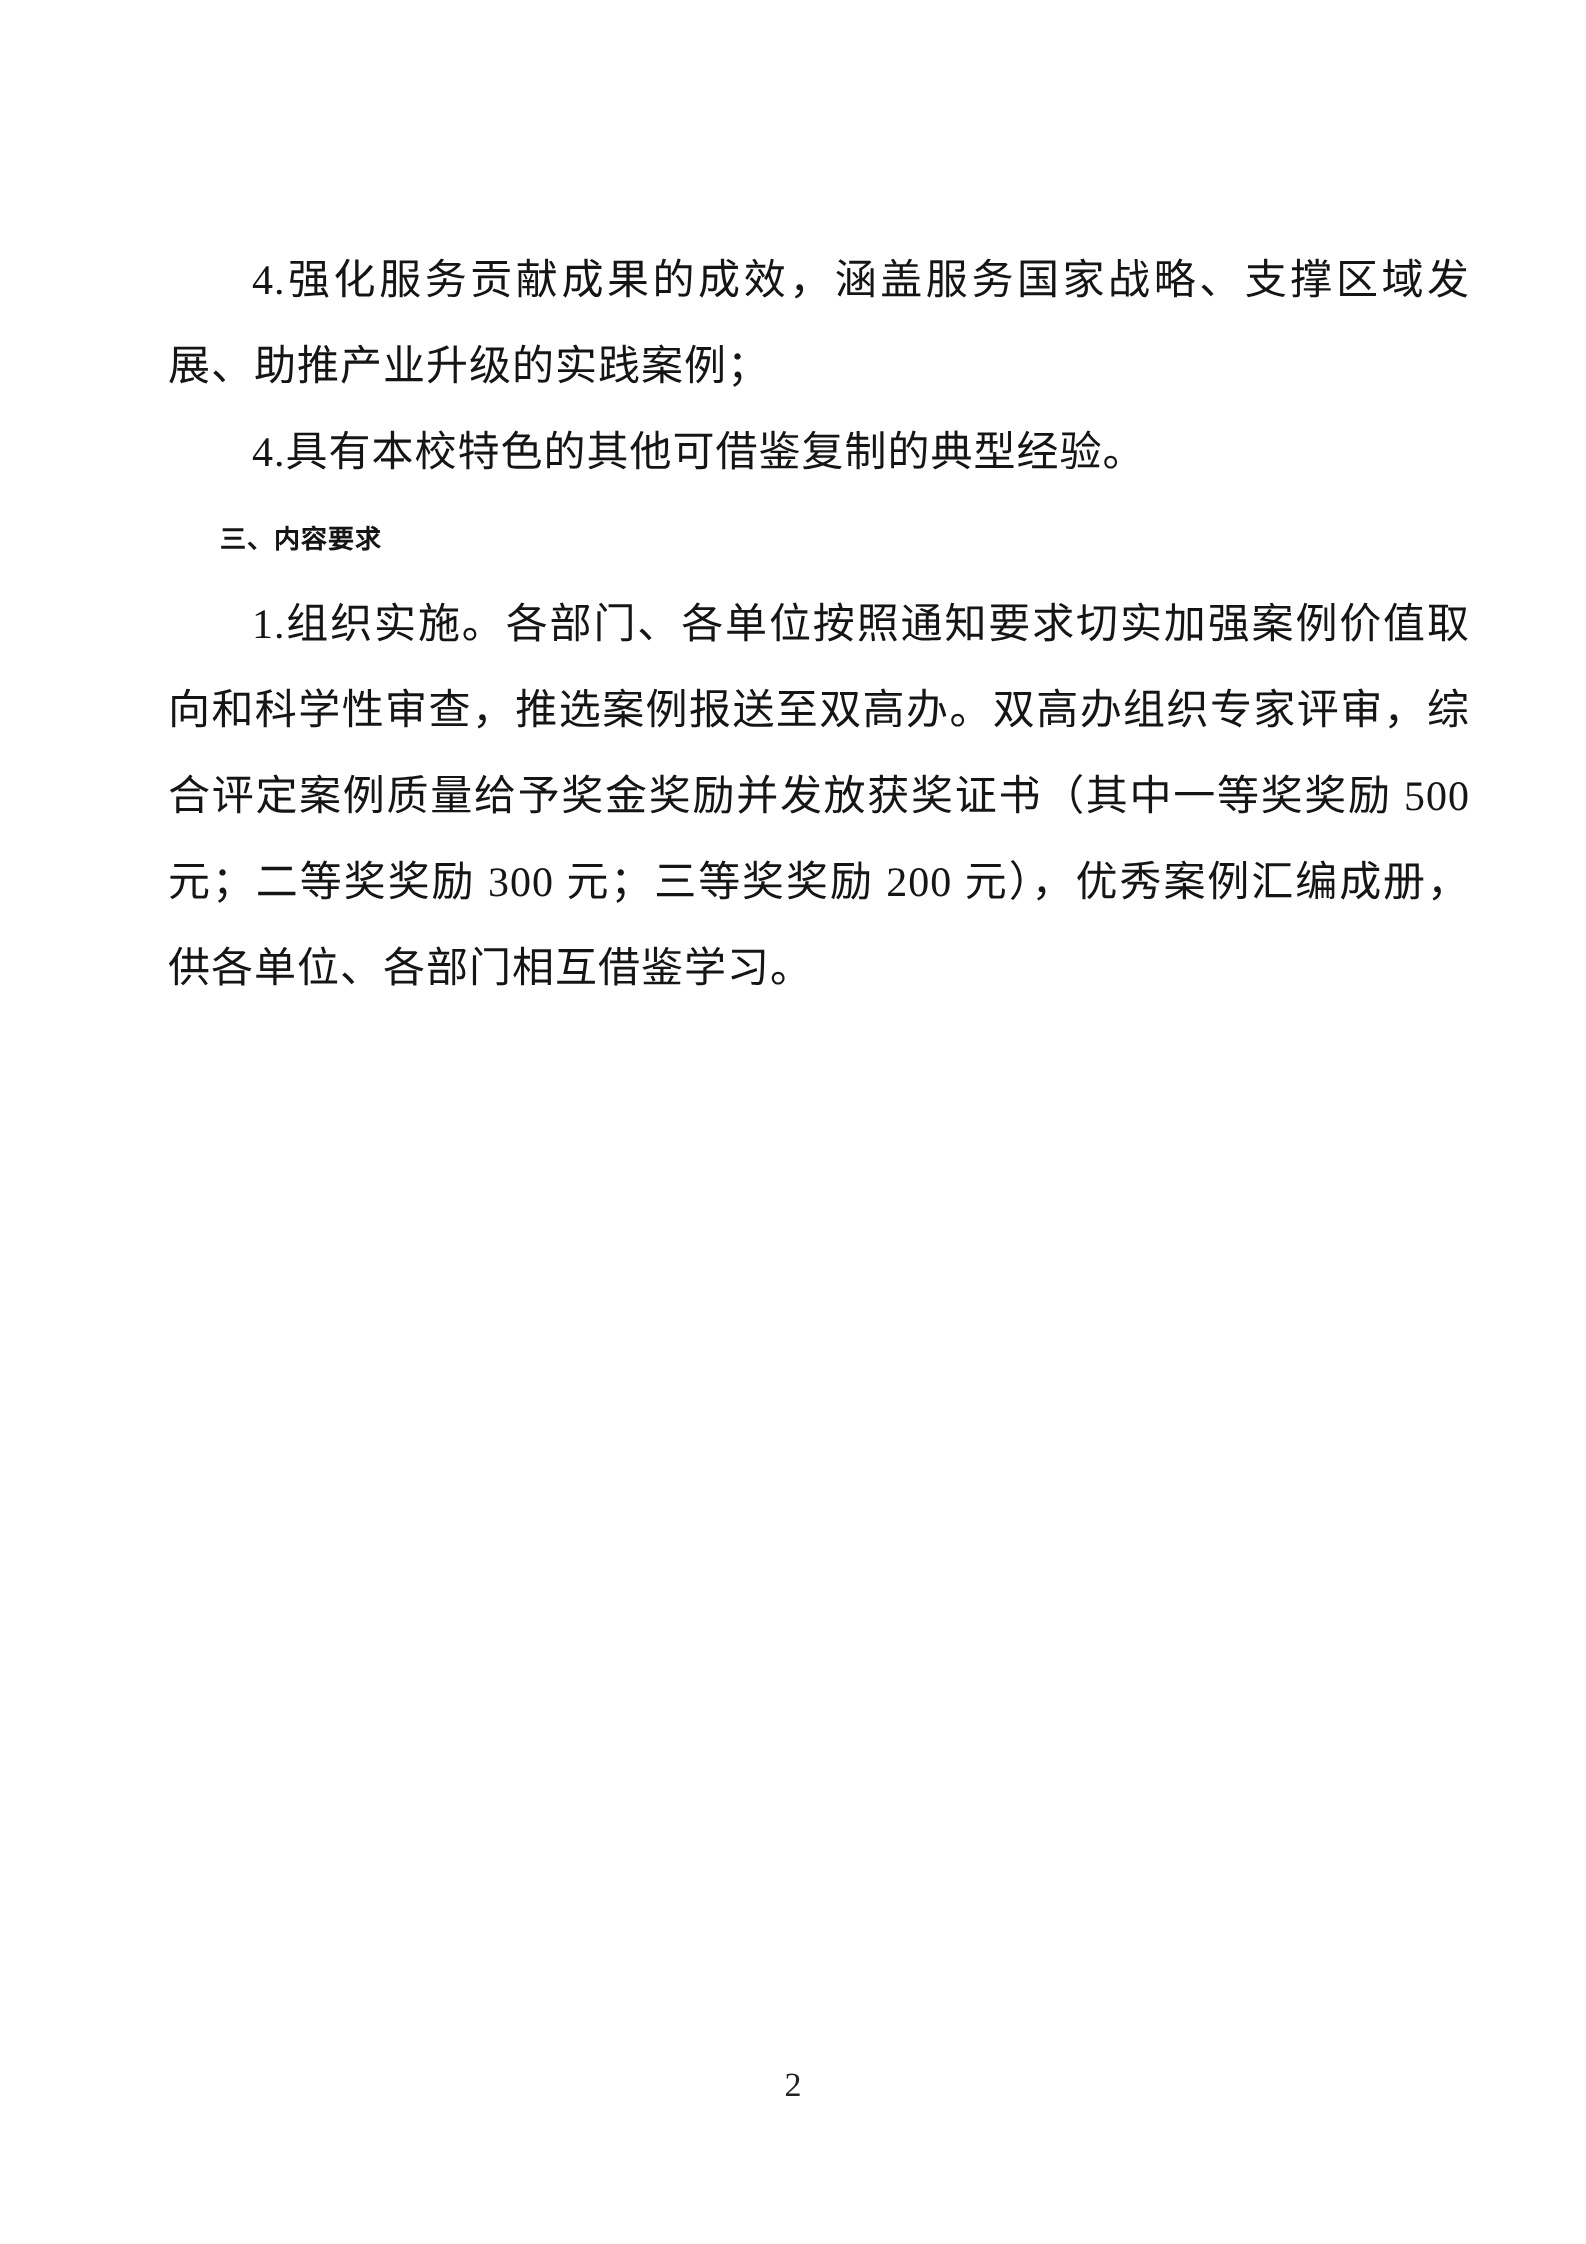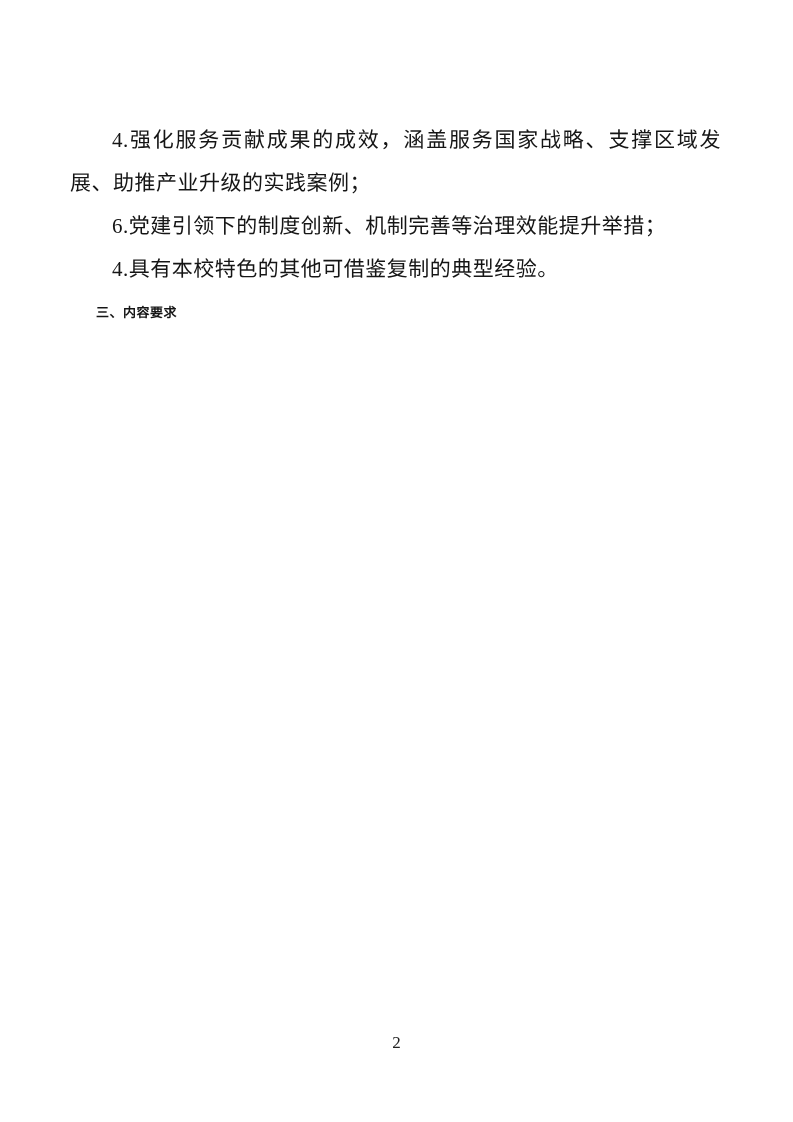--- a/index.html
+++ b/index.html
@@ -11,21 +11,21 @@
     position: relative;
     width: 793px;
     height: 1122px;
     background: #ffffff;
     color: #151515;
     font-family: "Liberation Serif", "DejaVu Serif", serif;
     overflow: hidden;
   }
   .content {
     position: absolute;
-    left: 70px;
+    left: 84px;
     top: 119px;
     width: 651px;
   }
   .para {
     margin: 0;
     font-size: 21px;
     line-height: 43px;
     text-align: justify;
     text-indent: 2em;
     letter-spacing: 0.5px;
@@ -56,26 +56,26 @@
 </style>
 </head>
 <body>
 
 <div class="page">
   <div class="content">
 
     <p class="para">4.强化服务贡献成果的成效，涵盖服务国家战略、支撑区域发展、助推产业升级的实践案例；</p>
 
 
-    <p class="para">6.党建引领下的制度创新、机制完善等治理效能提升举措；</p>
 
     <p class="para">4.具有本校特色的其他可借鉴复制的典型经验。</p>
 
     <h2 class="heading">三、内容要求</h2>
 
 
 
+    <p class="para">1.组织实施。各部门、各单位按照通知要求切实加强案例价值取向和科学性审查，推选案例报送至双高办。双高办组织专家评审，综合评定案例质量给予奖金奖励并发放获奖证书（其中一等奖奖励 500 元；二等奖奖励 300 元；三等奖奖励 200 元），优秀案例汇编成册，供各单位、各部门相互借鉴学习。</p>
 
 
   </div>
 
   <div class="page-number">2</div>
 </div>
 
 </body></html>

